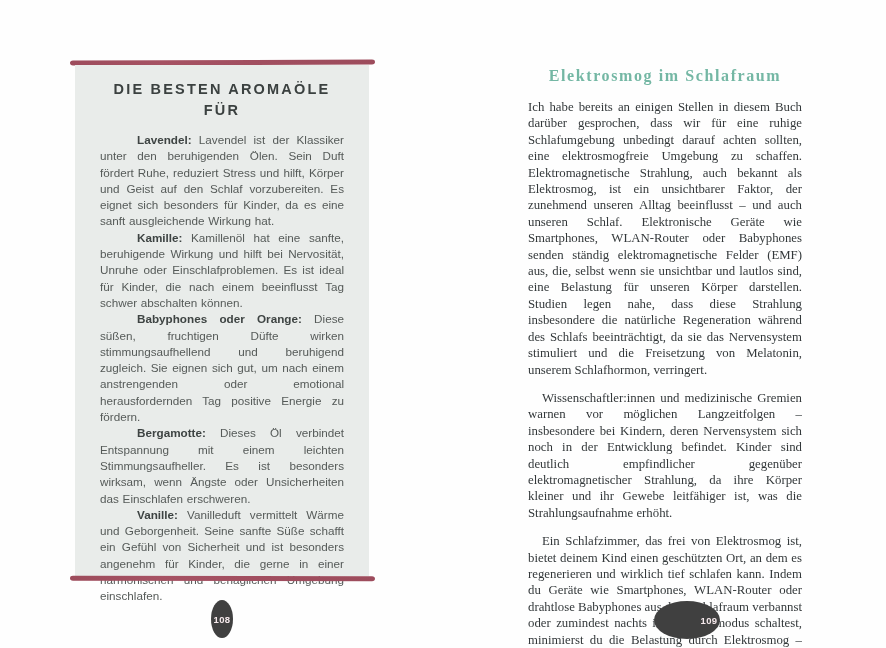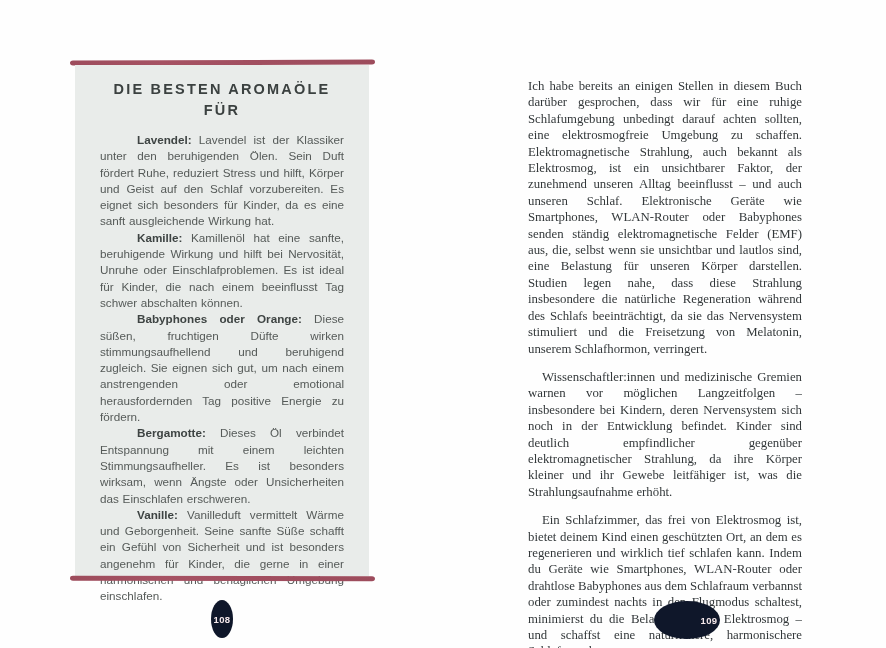--- a/index.html
+++ b/index.html
@@ -89,21 +89,21 @@
     hyphens: auto;
   }
   .chapter-body p.indent { text-indent: 14px; }
 
   
   .page-badge {
     position: absolute;
     width: 22px;
     height: 38px;
     border-radius: 50%;
-    background: #0f172a;
+    background: #404040;
     color: #f6e9ec;
     font-size: 9.5px;
     font-weight: bold;
     letter-spacing: 0.3px;
     display: flex;
     align-items: center;
     justify-content: center;
   }
   .badge-left  { left: 211px; top: 600px; }
   .badge-right { left: 654px; top: 601px; padding-left: 44px; }
@@ -126,20 +126,21 @@
       <p class="entry"><b class="lead">Bergamotte:</b> <span>Dieses Öl verbindet Entspannung mit einem leichten Stimmungsaufheller. Es ist besonders wirksam, wenn Ängste oder Unsicherheiten das Einschlafen erschweren.</span></p>
       <p class="entry"><b class="lead">Vanille:</b> <span>Vanilleduft vermittelt Wärme und Geborgenheit. Seine sanfte Süße schafft ein Gefühl von Sicherheit und ist besonders angenehm für Kinder, die gerne in einer harmonischen und behaglichen Umgebung einschlafen.</span></p>
     </div>
   </div>
 
   <div class="brush-bar bar-bottom"></div>
 
   <div class="page-badge badge-left">108</div>
 
   <div class="right-column">
+    <h1 class="chapter-heading">Elektrosmog im Schlafraum</h1>
     <div class="chapter-body">
       <p>Ich habe bereits an einigen Stellen in diesem Buch darüber gesprochen, dass wir für eine ruhige Schlafumgebung unbedingt darauf achten sollten, eine elektrosmogfreie Umgebung zu schaffen. Elektromagnetische Strahlung, auch bekannt als Elektrosmog, ist ein unsichtbarer Faktor, der zunehmend unseren Alltag beeinflusst – und auch unseren Schlaf. Elektronische Geräte wie Smartphones, WLAN-Router oder Babyphones senden ständig elektromagnetische Felder (EMF) aus, die, selbst wenn sie unsichtbar und lautlos sind, eine Belastung für unseren Körper darstellen. Studien legen nahe, dass diese Strahlung insbesondere die natürliche Regeneration während des Schlafs beeinträchtigt, da sie das Nervensystem stimuliert und die Freisetzung von Melatonin, unserem Schlafhormon, verringert.</p>
       <p class="indent">Wissenschaftler:innen und medizinische Gremien warnen vor möglichen Langzeitfolgen – insbesondere bei Kindern, deren Nervensystem sich noch in der Entwicklung befindet. Kinder sind deutlich empfindlicher gegenüber elektromagnetischer Strahlung, da ihre Körper kleiner und ihr Gewebe leitfähiger ist, was die Strahlungsaufnahme erhöht.</p>
       <p class="indent">Ein Schlafzimmer, das frei von Elektrosmog ist, bietet deinem Kind einen geschützten Ort, an dem es regenerieren und wirklich tief schlafen kann. Indem du Geräte wie Smartphones, WLAN-Router oder drahtlose Babyphones aus dem Schlafraum verbannst oder zumindest nachts in den Flugmodus schaltest, minimierst du die Belastung durch Elektrosmog – und schaffst eine natürlichere, harmonischere Schlafumgebung.</p>
       <p class="indent">Elektrosmog beeinflusst nicht nur unseren physischen Körper, sondern insbesondere auch unseren Energiekörper</p>
     </div>
   </div>
 
   <div class="page-badge badge-right">109</div>
 

